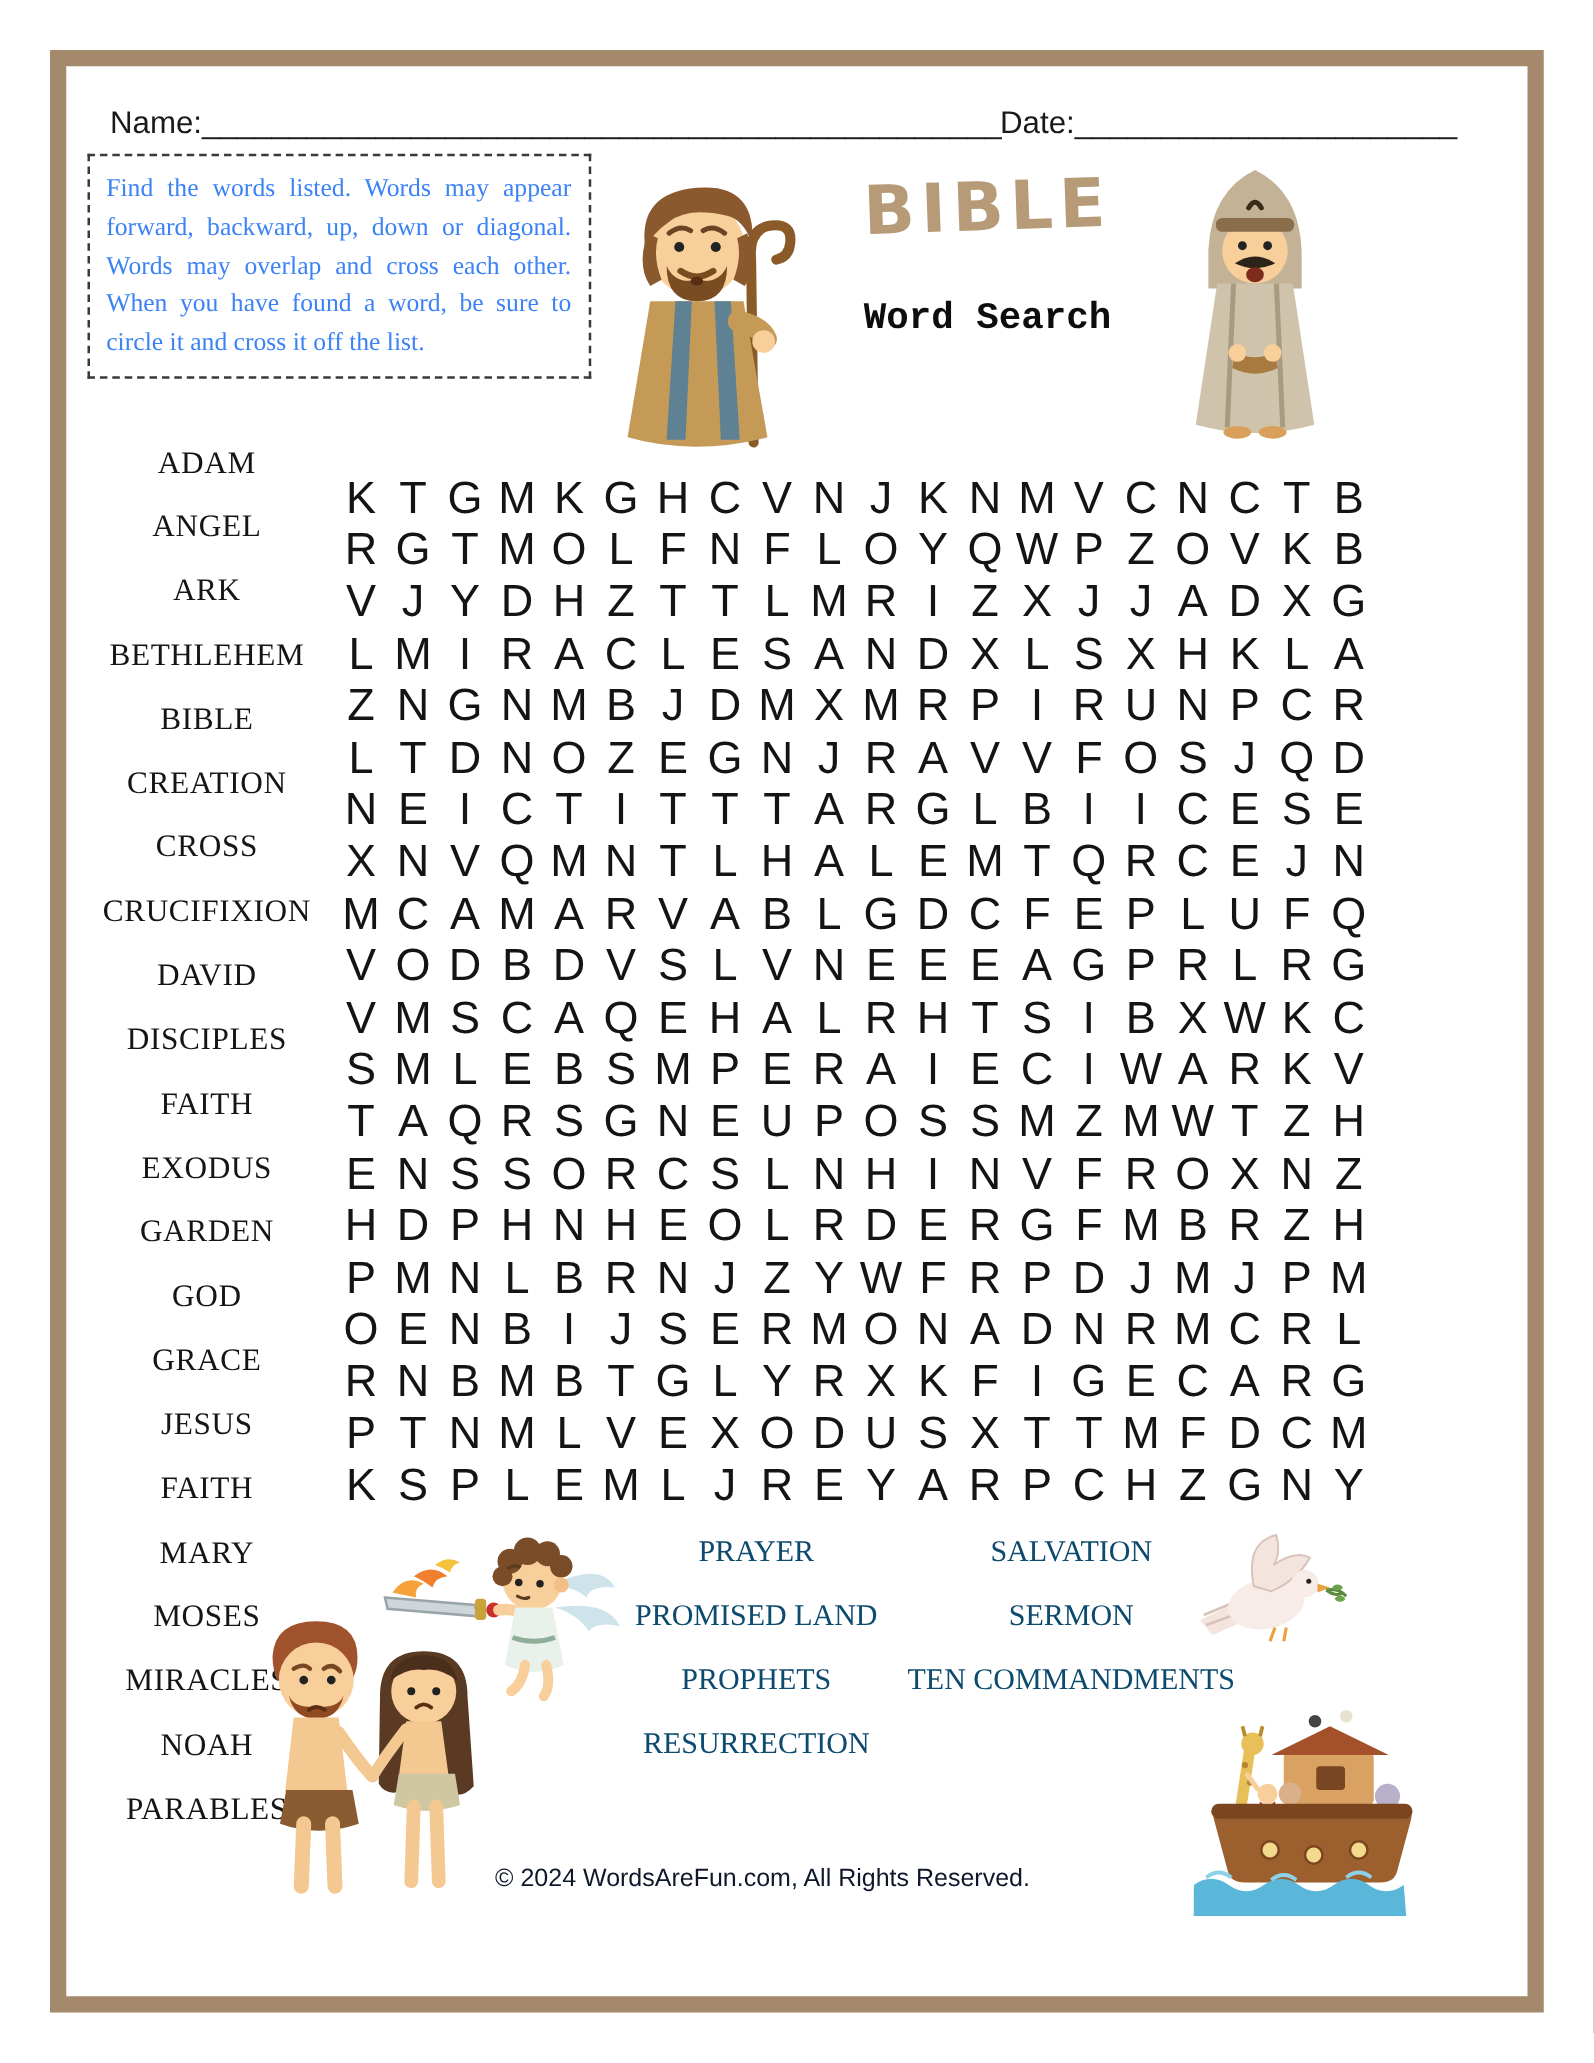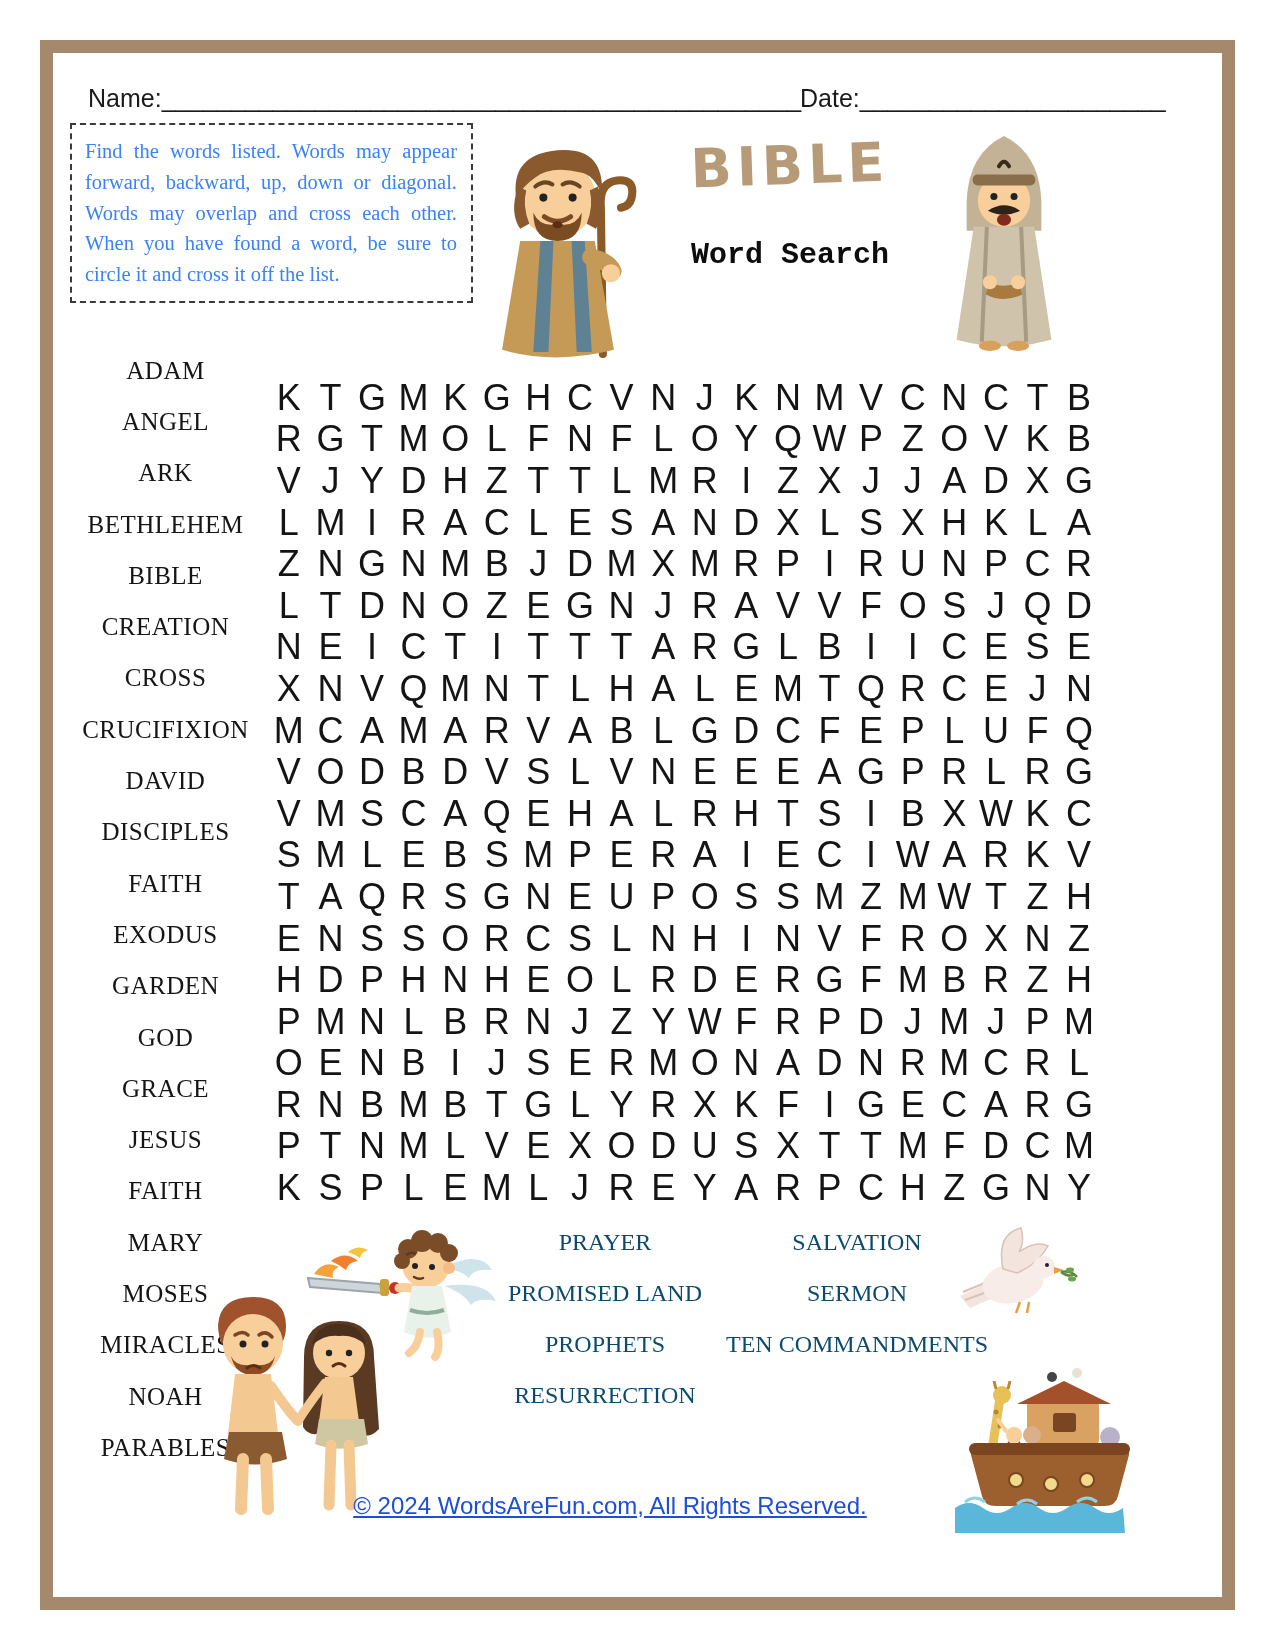--- a/index.html
+++ b/index.html
@@ -27,21 +27,21 @@
   .grid{position:absolute;left:268px;top:377px;display:grid;
          grid-template-columns:repeat(20,41.6px);grid-auto-rows:41.6px;}
   .cell{display:flex;align-items:center;justify-content:center;
          font-family:"Liberation Sans",sans-serif;font-size:36px;color:#141414;}
   .bw{position:absolute;top:1217px;}
   #bw1{left:450px;width:310px;}
   #bw2{left:692px;width:330px;}
   .bw-item{height:51px;display:flex;align-items:center;justify-content:center;
          font-size:24px;color:#0c4a6e;white-space:nowrap;}
   .footer{position:absolute;left:320px;top:1492px;width:580px;text-align:center;
-         font-family:"Liberation Sans",sans-serif;font-size:24px;color:#1d4ed8;text-decoration:underline;}
+         font-family:"Liberation Sans",sans-serif;font-size:20px;color:#0f172a;}
   .art{position:absolute;}
   .art svg{width:100%;height:100%;display:block;}
   #art-jesus{left:460px;top:124px;width:195px;height:242px;}
   #art-shepherd{left:928px;top:130px;width:152px;height:232px;}
   #art-angel{left:300px;top:1222px;width:205px;height:142px;}
   #art-adameve{left:190px;top:1285px;width:208px;height:242px;}
   #art-dove{left:950px;top:1224px;width:128px;height:102px;}
   #art-ark{left:955px;top:1350px;width:188px;height:183px;}
 </style>
 </head>

